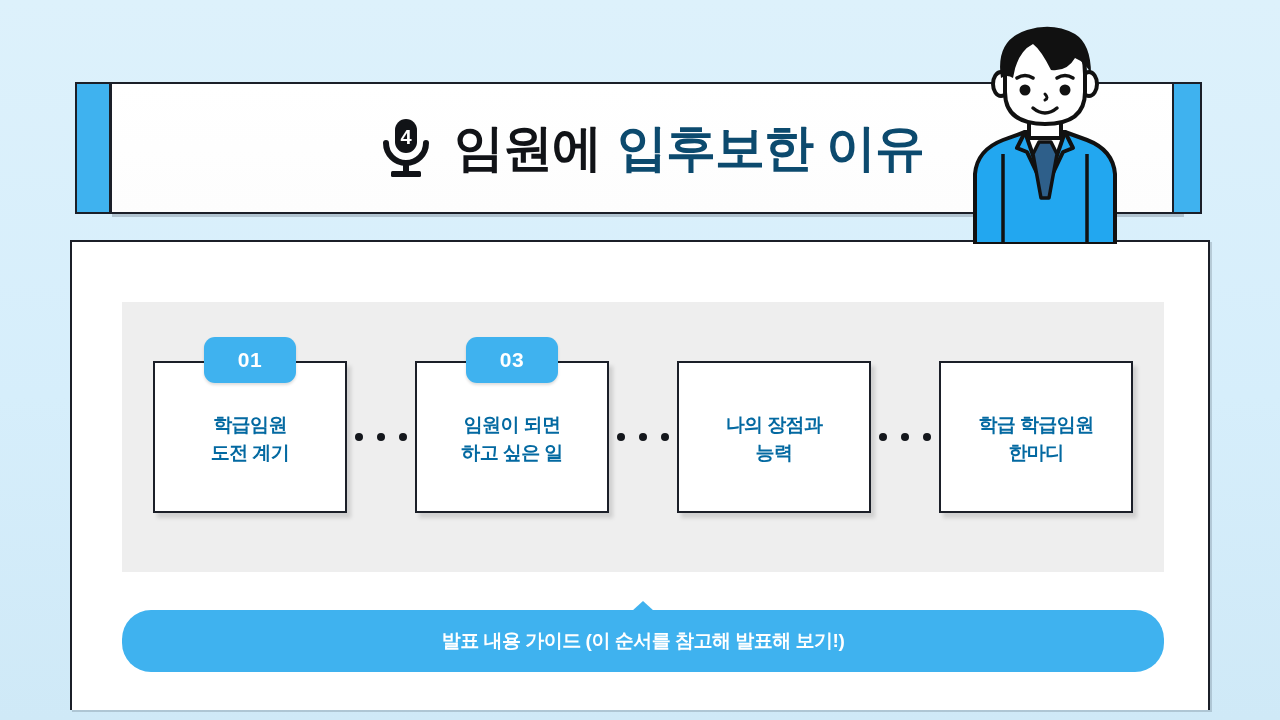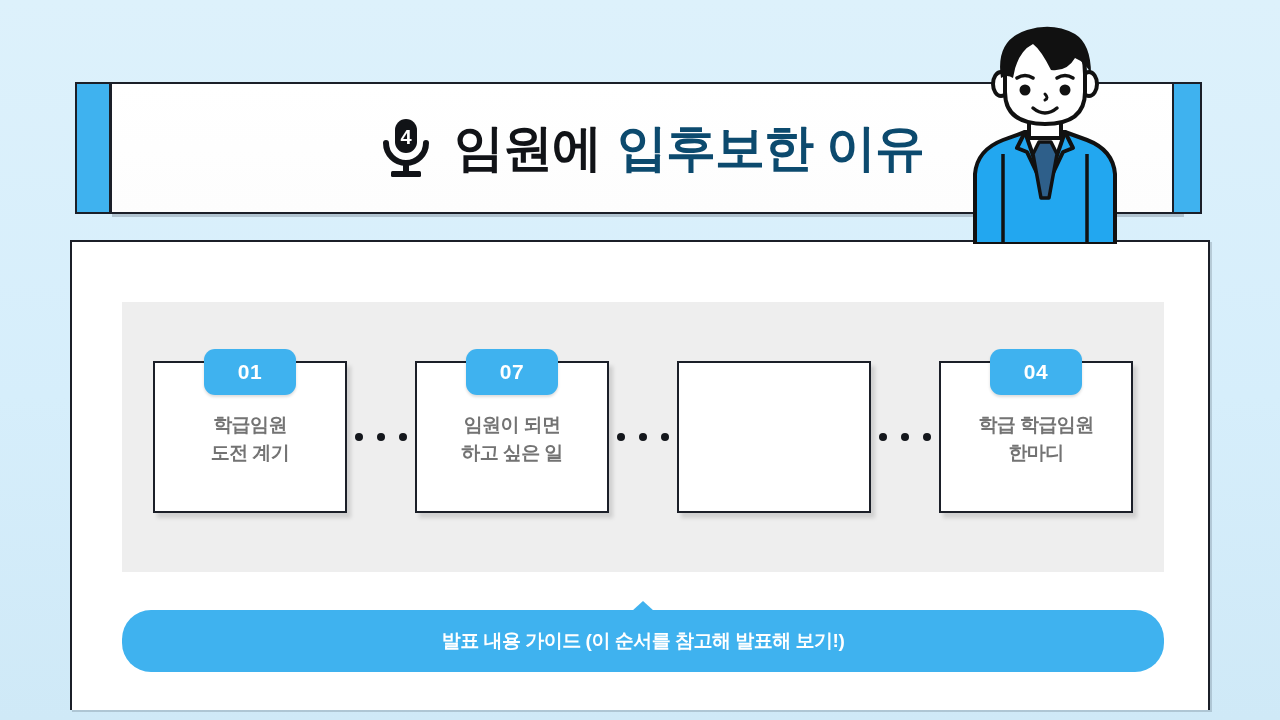--- a/index.html
+++ b/index.html
@@ -109,26 +109,25 @@
     width:92px; height:46px;
     background:#3fb2ef;
     border-radius:11px;
     color:#fff;
     font-size:21px;
     font-weight:bold;
     letter-spacing:.5px;
     display:flex; align-items:center; justify-content:center;
     box-shadow:0 2px 3px rgba(0,0,0,.14);
     z-index:3;
-    margin-top:12px;
   }
   .step-label {
     font-size:19px;
     font-weight:bold;
-    color:#737373;
+    color:#0369a1;
     line-height:1.45;
     letter-spacing:-.6px;
     white-space:pre-line;
     padding:0 6px;
     margin-top:4px;
   }
   .dots {
     flex:none;
     width:68px;
     display:flex;
@@ -233,46 +232,47 @@
     </div>
 
     <div class="dots">
       <span class="dot"></span>
       <span class="dot"></span>
       <span class="dot"></span>
     </div>
 
     <div class="step-wrap">
       <div class="step-box">
-        <span class="step-badge">07</span>
+        <span class="step-badge">03</span>
         <span class="step-label">임원이 되면
 하고 싶은 일</span>
       </div>
     </div>
 
     <div class="dots">
       <span class="dot"></span>
       <span class="dot"></span>
       <span class="dot"></span>
     </div>
 
     <div class="step-wrap">
       <div class="step-box">
+        <span class="step-label">나의 장점과
+능력</span>
       </div>
     </div>
 
     <div class="dots">
       <span class="dot"></span>
       <span class="dot"></span>
       <span class="dot"></span>
     </div>
 
     <div class="step-wrap">
       <div class="step-box">
-        <span class="step-badge">04</span>
         <span class="step-label">학급 학급임원
 한마디</span>
       </div>
     </div>
 
   </div>
 
   <div id="banner-wrap">
     <div id="banner-arrow"></div>
     <div id="banner">발표 내용 가이드 (이 순서를 참고해 발표해 보기!)</div>

